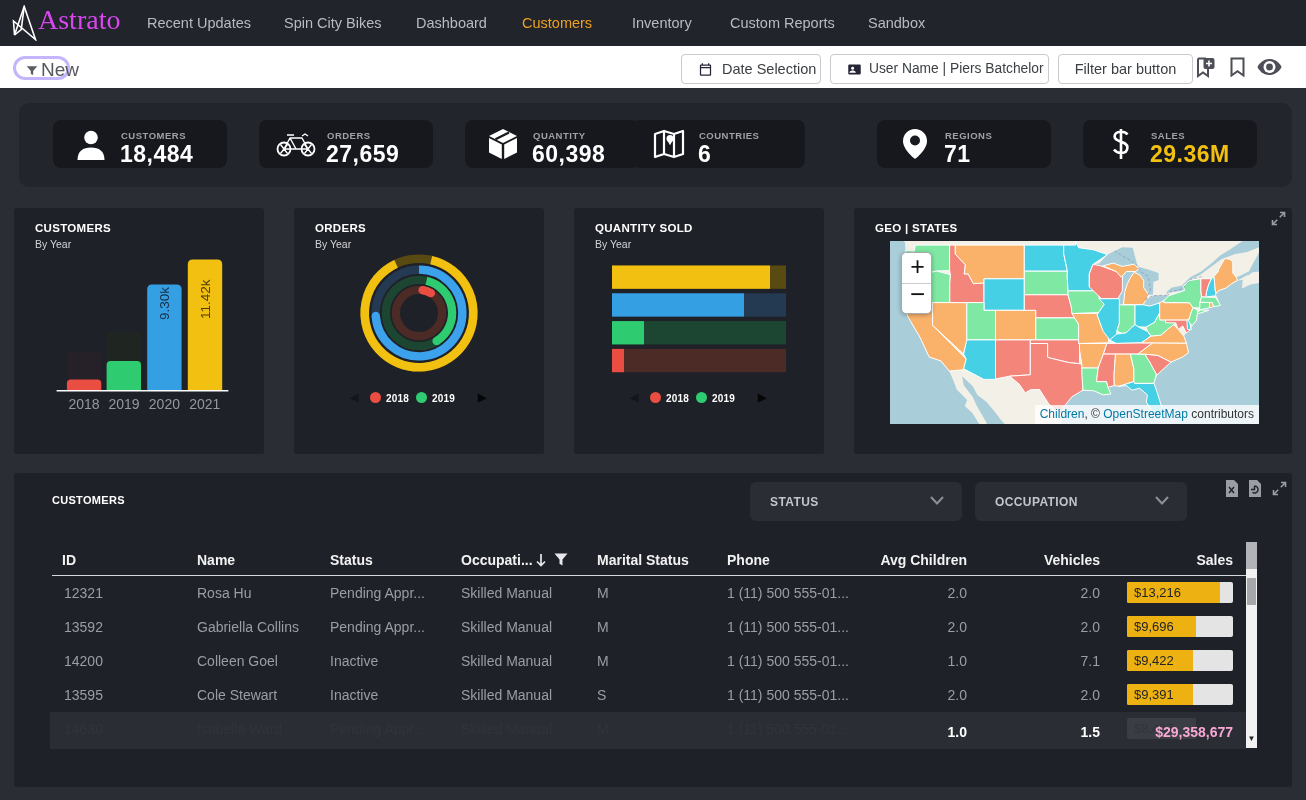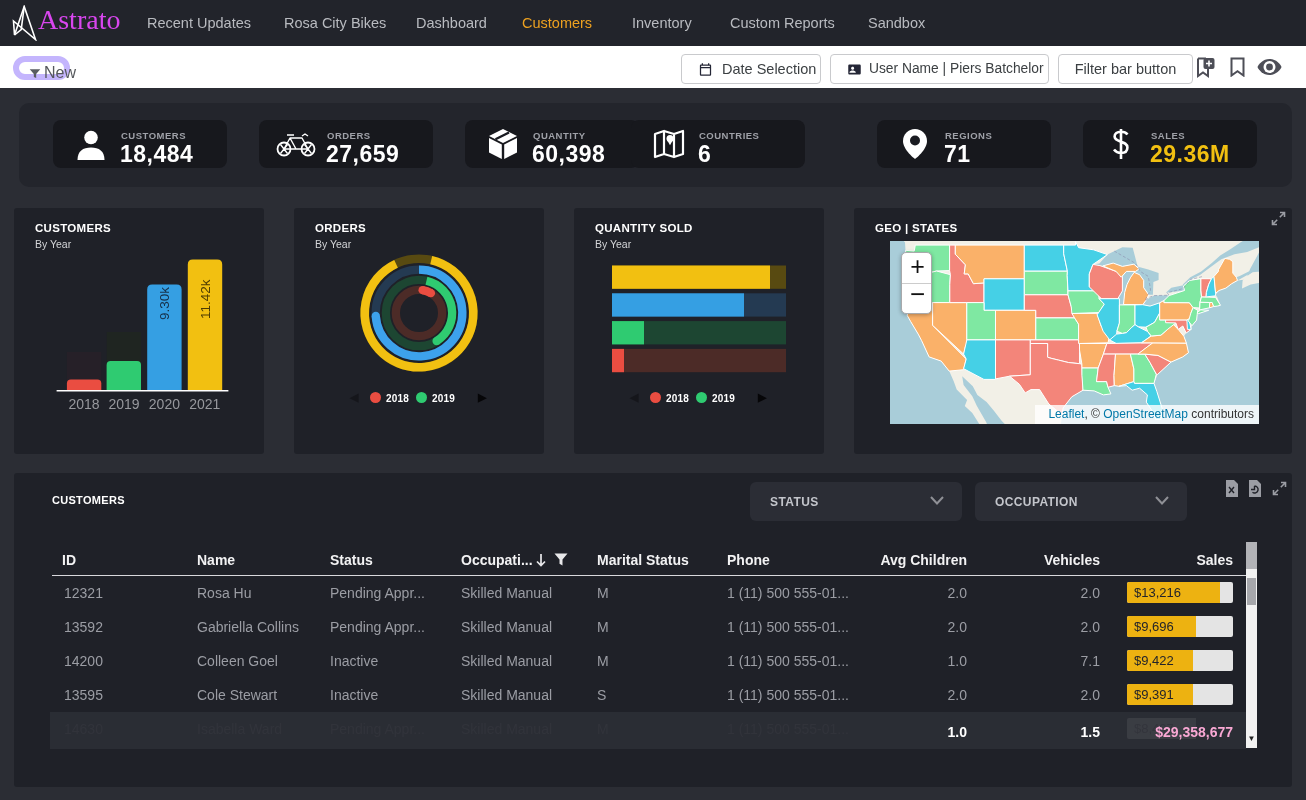--- a/index.html
+++ b/index.html
@@ -8,21 +8,21 @@
 
 
 .nav { position:absolute; left:0; top:0; width:1306px; height:46px; background:#22242b; }
 .logo-ic { position:absolute; left:12px; top:5px; }
 .logo-tx { position:absolute; left:38px; top:4px; font-family:"Liberation Serif",serif; font-size:28px; color:#d946ef; }
 .nav-it { position:absolute; top:0; height:46px; line-height:46px; font-size:14.5px; color:#b9bbc0; }
 .nav-it.act { color:#eda120; }
 
 
 .tbar { position:absolute; left:0; top:46px; width:1306px; height:42px; background:#ffffff; }
-.btn-new { position:absolute; left:13px; top:10px; width:57px; height:24px; border:6px solid #c4b5fd; border-radius:12.5px; color:#55585c; font-size:16px; line-height:22px; padding-left:25px; }
+.btn-new { position:absolute; left:13px; top:10px; width:57px; height:24px; border:3px solid #c4b5fd; border-radius:12.5px; color:#55585c; font-size:19px; line-height:22px; padding-left:25px; }
 .tbtn { position:absolute; top:8px; height:30px; border:1px solid #c9cacd; border-radius:4px; color:#3c4043; font-size:14.5px; line-height:28px; text-align:center; white-space:nowrap; overflow:hidden; }
 .ticon { position:absolute; top:0; }
 
 
 .kpiwrap { position:absolute; left:19px; top:103px; width:1273px; height:84px; background:#23252c; border-radius:10px; }
 .kpi { position:absolute; top:17px; width:174px; height:48px; background:#17181d; border-radius:8px; }
 .kpi .ic { position:absolute; left:20px; top:8px; width:36px; height:32px; color:#fff; }
 .kpi .lb { position:absolute; left:68px; top:9.5px; font-size:9.5px; font-weight:bold; letter-spacing:0.5px; color:#9fa1a8; }
 .kpi .vl { position:absolute; left:67px; top:21px; font-size:23px; font-weight:bold; color:#fff; letter-spacing:0.5px; }
 
@@ -51,21 +51,21 @@
 <body>
 <div id="app">
 
   <div class="nav">
     <svg class="logo-ic" width="26" height="36" viewBox="0 0 26 36">
       <path d="M1.5 16 L2.5 30 L12.2 1.5 L23.5 34.5 Z" fill="none" stroke="#fff" stroke-width="1.6" stroke-linejoin="miter"></path>
       <path d="M12.2 1.5 L9.2 24.5 L2.5 30" fill="none" stroke="#fff" stroke-width="1.6"></path>
     </svg>
     <div class="logo-tx">Astrato</div>
     <div class="nav-it" style="left:147px;">Recent Updates</div>
-    <div class="nav-it" style="left:284px;">Rosa City Bikes</div>
+    <div class="nav-it" style="left:284px;">Spin City Bikes</div>
     <div class="nav-it" style="left:416px;">Dashboard</div>
     <div class="nav-it act" style="left:522px;">Customers</div>
     <div class="nav-it" style="left:632px;">Inventory</div>
     <div class="nav-it" style="left:730px;">Custom Reports</div>
     <div class="nav-it" style="left:868px;">Sandbox</div>
   </div>
 
   <div class="tbar">
     <div class="btn-new">New
       <svg class="ticon" style="left:9px;top:5px;" width="14" height="14" viewBox="0 0 24 24">
@@ -301,21 +301,21 @@
 <path d="M224.3,10.1 L245.0,22.1 L247.6,25.4 L250.2,30.4 L258.3,35.4 L260.6,49.1 L254.8,59.7 L258.8,56.5 L264.0,54.6 L279.0,54.2 L277.2,51.8 L293.4,47.5 L300.3,38.6 L312.9,35.4" fill="none" stroke="#8888aa" stroke-width="0.8" stroke-dasharray="3,2" opacity="0.7"></path>
 </svg></div>
 
     <div style="position:absolute;left:47px;top:44px;width:31px;height:62px;background:#fff;border:1px solid #a8a9ab;border-radius:5px;box-shadow:0 1px 4px rgba(0,0,0,0.3);">
       <div style="position:absolute;top:-1px;width:31px;text-align:center;font-size:25px;color:#111;">+</div>
       <div style="position:absolute;top:30px;left:0;width:29px;border-top:1px solid #ccc;"></div>
       <div style="position:absolute;top:26px;width:31px;text-align:center;font-size:26px;color:#111;">−</div>
     </div>
 
     <div style="position:absolute;left:181px;top:197px;width:224px;height:19px;background:rgba(255,255,255,0.8);font-size:12px;color:#333;text-align:right;line-height:19px;padding-right:5px;">
-      <span style="color:#0078a8;">Leaflet</span>, © <span style="color:#0078a8;">OpenStreetMap</span> contributors
+      <span style="color:#0078a8;">Children</span>, © <span style="color:#0078a8;">OpenStreetMap</span> contributors
     </div>
   </div>
 
   <div class="panel" style="left:14px;top:473px;width:1278px;height:314px;">
     <div class="ptitle" style="left:38px;top:21px;font-size:11px;">CUSTOMERS</div>
     <div class="dd" style="left:736px;width:212px;">
       <div class="dl">STATUS</div>
       <svg style="position:absolute;right:18px;top:14px;" width="14" height="9" viewBox="0 0 14 9">
           <path d="M1 1 L7 7.5 L13 1" stroke="#8f9096" stroke-width="2" fill="none"></path>
         </svg>

